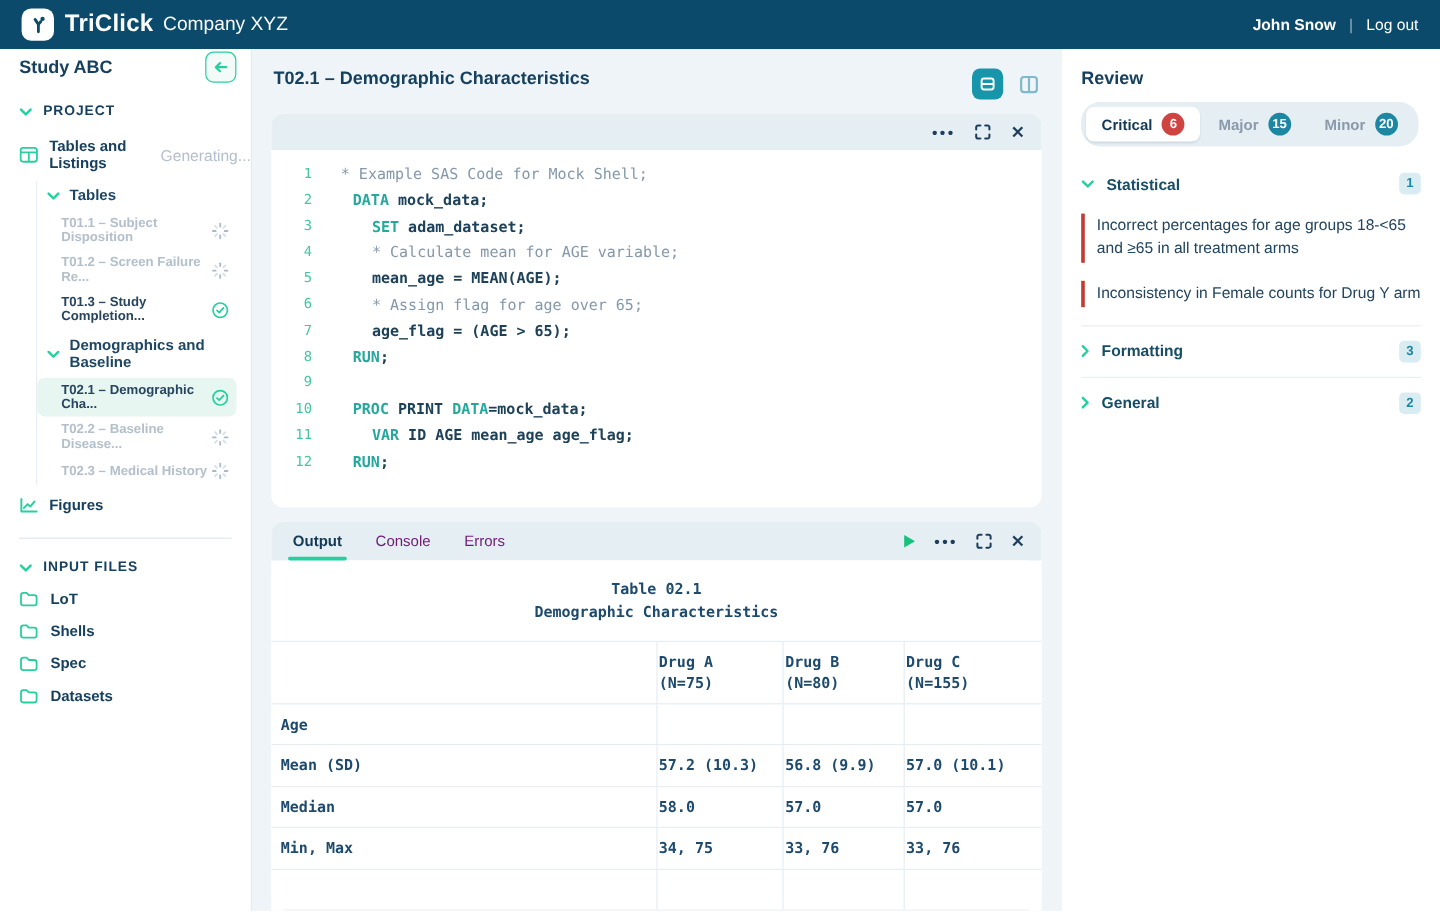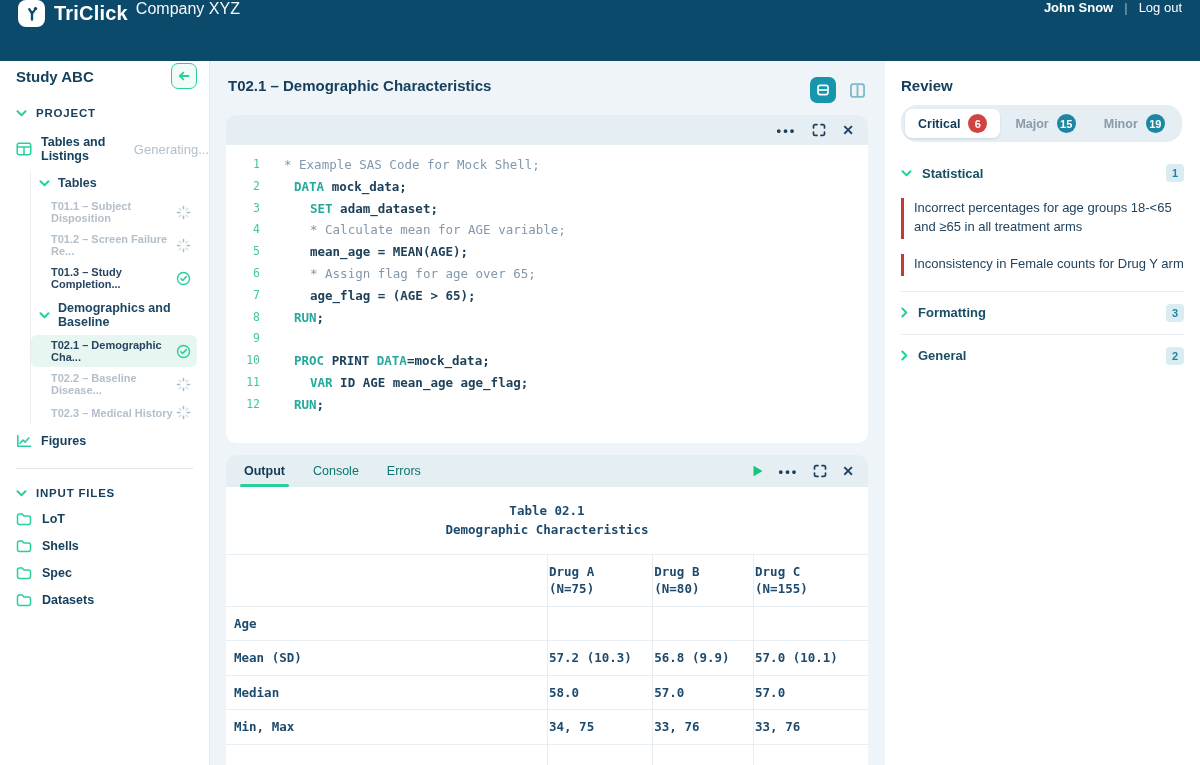--- a/index.html
+++ b/index.html
@@ -19,21 +19,21 @@
     --red:#cf4340;
     --redbar:#c23b33;
     --badge-teal:#1d87a3;
     --badge-bg:#d9ecf2;
     --tablenavy:#1d4a6d;
   }
   *{box-sizing:border-box;margin:0;padding:0;}
   body{width:1200px;height:765px;overflow:hidden;font-family:"Liberation Sans",sans-serif;background:#fff;}
 
   
-  .navbar{height:61px;background:var(--navbar);display:flex;align-items:flex-start;padding:0 18px;color:#fff;}
+  .navbar{height:41px;background:var(--navbar);display:flex;align-items:center;padding:0 18px;color:#fff;}
   .logo-wrap{display:flex;align-items:center;gap:9px;cursor:pointer;}
   .logo-icon{width:27px;height:27px;background:#fff;border-radius:8px;display:flex;align-items:center;justify-content:center;}
   .brand{font-size:20px;font-weight:700;letter-spacing:.2px;}
   .company{font-size:16px;font-weight:400;margin-left:8px;opacity:.96;}
   .nav-right{margin-left:auto;display:flex;align-items:center;font-size:13px;}
   .nav-user{font-weight:700;}
   .nav-sep{opacity:.55;margin:0 11px;font-weight:400;}
   .nav-logout{font-weight:400;cursor:pointer;}
 
   
@@ -84,21 +84,21 @@
   .code-body{height:298px;padding-top:9px;font-family:"DejaVu Sans Mono",monospace;font-size:12.5px;cursor:text;}
   .code-line{display:flex;line-height:21.8px;}
   .line-num{flex:0 0 34px;text-align:right;color:var(--linenum);font-size:11.5px;user-select:none;}
   .line-text{margin-left:24px;white-space:pre;}
   .tok-c{color:var(--comment);}
   .tok-k{color:var(--kw);font-weight:700;}
   .tok-i{color:var(--ident);font-weight:700;}
 
   .output-panel{margin-top:12px;flex:1;min-height:0;display:flex;flex-direction:column;border-radius:10px 10px 0 0;overflow:hidden;background:#fff;}
   .tabbar{height:32px;background:var(--strip);display:flex;align-items:stretch;padding:0 0 0 16px;flex:0 0 32px;}
-  .tab{position:relative;display:flex;align-items:center;padding:0 2px;margin-right:24px;font-size:12.5px;color:#0f766e;cursor:pointer;}
+  .tab{position:relative;display:flex;align-items:center;padding:0 2px;margin-right:24px;font-size:12.5px;color:#701a75;cursor:pointer;}
   .tab.active{color:var(--navy-deep);font-weight:700;}
   .tab.active::after{content:"";position:absolute;left:-2px;right:-2px;bottom:0;height:3px;background:var(--mint);border-radius:2px;}
   .tab-actions{margin-left:auto;display:flex;align-items:center;gap:15px;padding-right:14px;}
   .output-body{flex:1;overflow:hidden;background:#fff;border-radius:15px;}
   .out-title{margin-top:15px;text-align:center;font-family:"DejaVu Sans Mono",monospace;font-size:12.5px;font-weight:700;color:var(--tablenavy);line-height:1.5;white-space:pre-line;}
   .out-table{margin-top:14px;font-family:"DejaVu Sans Mono",monospace;font-size:12.5px;font-weight:600;color:var(--tablenavy);}
   .t-row{display:grid;grid-template-columns:50% 16.4% 15.7% 17.9%;border-bottom:1px solid var(--border);}
   .t-row.header{border-top:1px solid var(--border);}
   .t-cell{padding:8px 8px;min-height:33px;white-space:pre-line;line-height:1.4;}
   .t-cell:nth-child(n+2){border-left:1px solid var(--border);padding-left:1px;}
@@ -504,21 +504,21 @@
         <div class="seg-option active">
           <span>Critical</span>
           <span class="seg-badge critical">6</span>
         </div>
         <div class="seg-option">
           <span>Major</span>
           <span class="seg-badge major">15</span>
         </div>
         <div class="seg-option">
           <span>Minor</span>
-          <span class="seg-badge minor">19</span>
+          <span class="seg-badge minor">20</span>
         </div>
       </div>
     <div class="review-sections">
         <div class="review-section-header">
           <span class="icon">
             <svg width="11" height="7" viewBox="0 0 11 7">
               <path d="M1.5 1.3 L5.5 5.3 L9.5 1.3" stroke="#27cf9f" stroke-width="2" fill="none" stroke-linecap="round" stroke-linejoin="round"></path>
             </svg>
           </span>
           <span class="review-section-label">Statistical</span>

